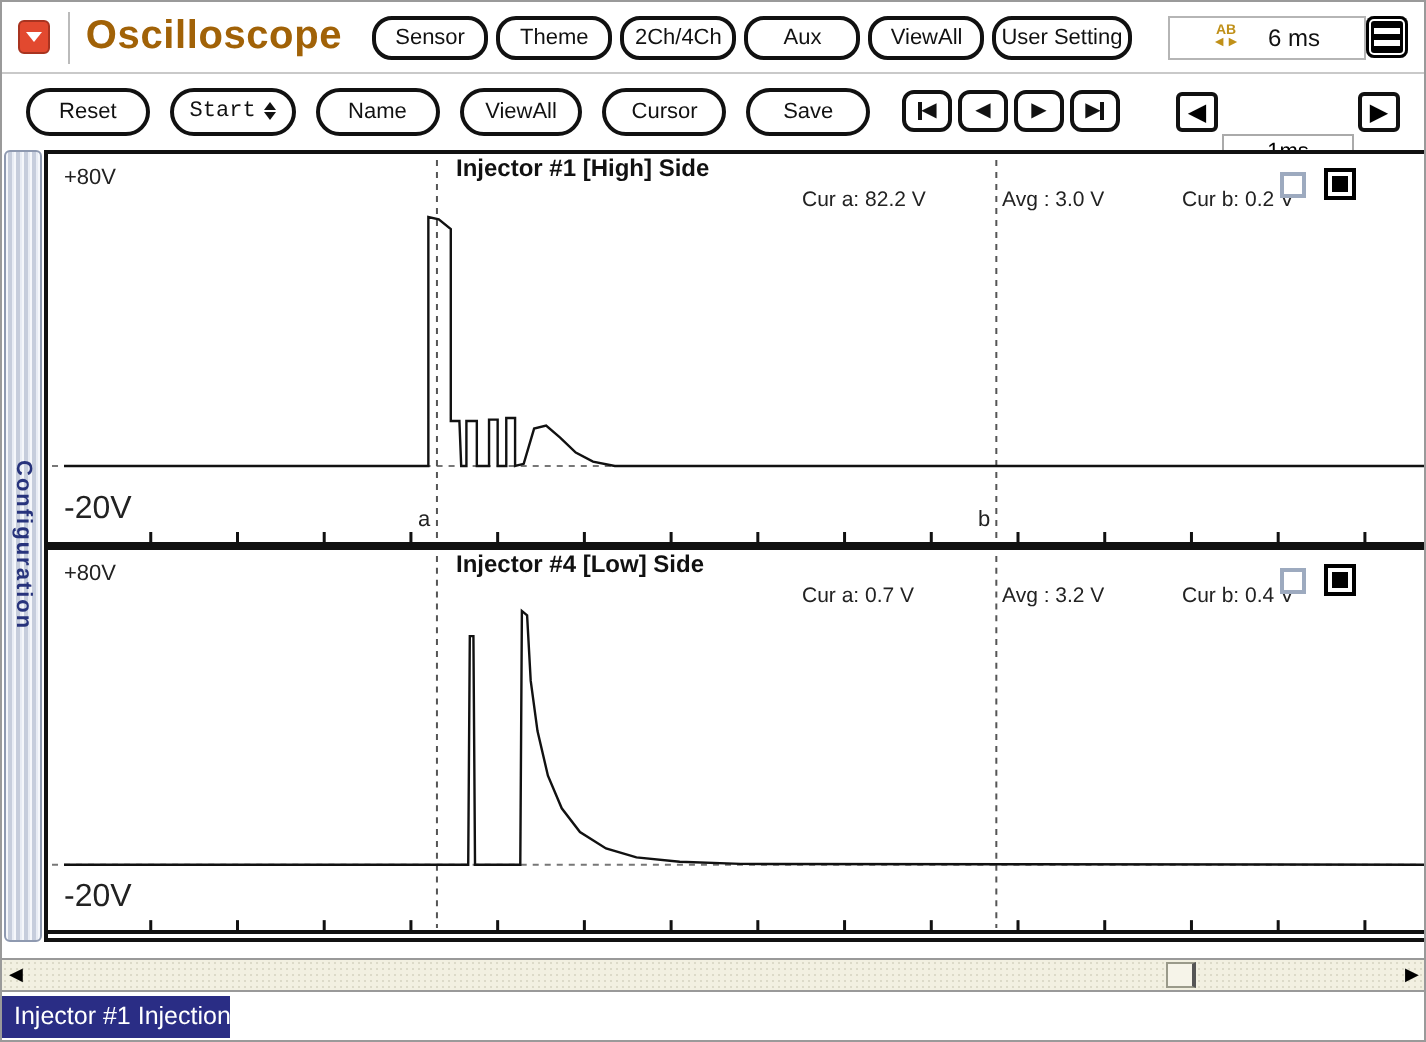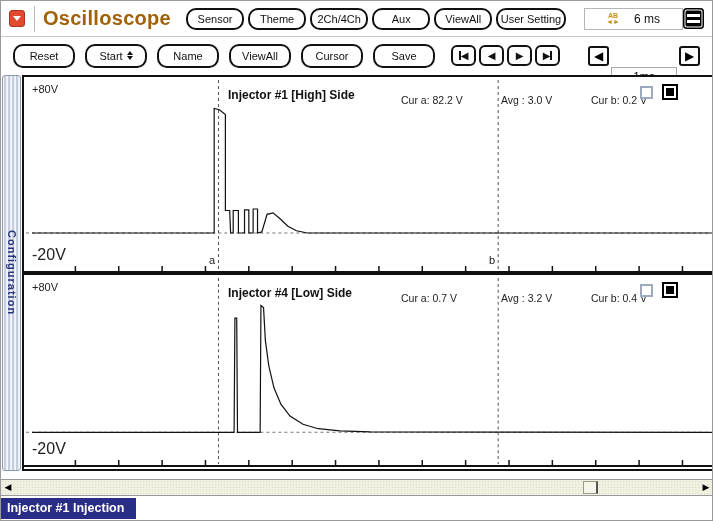--- a/index.html
+++ b/index.html
@@ -16,22 +16,22 @@
   .row1 .pill-btn { width: 62px; margin-right: 4px; }
   .row1 .pill-btn.wide { width: 74px; }
   .ab-box { margin-left: 14px; width: 106px; height: 22px; border: 1px solid #b5b5b5; background: #fff; display: flex; align-items: center; justify-content: center; gap: 14px; }
   .ab-icon { display: flex; flex-direction: column; align-items: center; color: #c09018; font-weight: bold; font-size: 7px; line-height: 6px; }
   .ab-readout { font-size: 12px; color: #111; }
   .list-btn { margin-left: auto; width: 23px; height: 21px; background: #000; border-radius: 4px; display: flex; flex-direction: column; align-items: center; justify-content: center; gap: 3px; cursor: pointer; box-shadow: inset 0 0 0 1.5px #000, inset 0 0 0 2.5px #fff; }
   .list-btn .bar { width: 13px; height: 3px; background: #fff; }
 
   
   .row2 { height: 37px; display: flex; align-items: center; padding: 0 12px; background: #fff; }
-  .row2 .pill-btn { width: 82px; margin-right: 10px; padding: 4px 8px; }
-  .start-btn { display: inline-flex; align-items: center; justify-content: center; gap: 4px; }
+  .row2 .pill-btn { width: 82px; margin-right: 10px; padding: 4px 8px; border-radius: 12px; }
+  .start-btn { display: inline-flex; align-items: center; justify-content: center; gap: 4px; font-family: Liberation Mono, monospace; }
   .spinner { display: inline-flex; flex-direction: column; gap: 1px; }
   .spinner .up { width: 0; height: 0; border-left: 3px solid transparent; border-right: 3px solid transparent; border-bottom: 4px solid #111; }
   .spinner .dn { width: 0; height: 0; border-left: 3px solid transparent; border-right: 3px solid transparent; border-top: 4px solid #111; }
   .nav-group { display: flex; gap: 3px; margin-left: 6px; }
   .nav-btn { width: 25px; height: 21px; border: 2px solid #111; border-radius: 6px; background: #fff; display: flex; align-items: center; justify-content: center; font-size: 10px; color: #111; cursor: pointer; }
   .nav-btn .vbar { width: 2px; height: 9px; background: #111; }
   .nav-btn .g { line-height: 1; }
   .timebase { display: flex; align-items: center; margin-left: 28px; gap: 2px; }
   .tb-arrow { width: 21px; height: 20px; border: 2px solid #111; border-radius: 3px; background: #fff; display: flex; align-items: center; justify-content: center; font-size: 12px; color: #000; cursor: pointer; line-height: 1; }
   .tb-value { width: 66px; height: 18px; border: 1px solid #aaa; background: #fff; font-size: 11px; display: flex; align-items: center; justify-content: center; margin-top: 40px; }
@@ -40,39 +40,39 @@
   .main { position: absolute; top: 74px; left: 0; width: 713px; height: 396px; display: flex; background: #fff; }
   .config-tab { width: 19px; margin: 0 1px; border: 1px solid #8e99b0; border-radius: 3px; background: repeating-linear-gradient(90deg, #f5f7fb 0 1px, #c6cddc 1px 3px, #e8ecf4 3px 4px); display: flex; align-items: center; justify-content: center; cursor: pointer; }
   .config-label { writing-mode: vertical-rl; font-size: 11px; font-weight: bold; color: #27337c; letter-spacing: 1px; }
   .charts { flex: 1; border: 2px solid #111; display: flex; flex-direction: column; background: #fff; }
   .chart { position: relative; background: #fff; padding-left: 10px; }
   .chart.c1 { height: 196px; }
   .chart.c2 { height: 194px; border-top: 2px solid #111; }
   .chart svg { position: absolute; left: 0; top: 0; width: 100%; height: 100%; }
   .y-top { position: absolute; left: 8px; top: 6px; font-size: 11px; color: #222; }
   .y-bot { position: absolute; left: 8px; bottom: 9px; font-size: 16px; color: #222; }
-  .ctitle { position: absolute; left: 204px; top: 11px; font-size: 12px; font-weight: bold; color: #111; }
+  .ctitle { position: absolute; left: 204px; top: 0; font-size: 12px; font-weight: bold; color: #111; }
   .readout { position: absolute; top: 17px; font-size: 10.5px; color: #222; white-space: nowrap; margin-left: 7px; }
   .r1 { left: 370px; } .r2 { left: 470px; } .r3 { left: 560px; }
   .cb-empty { position: absolute; left: 616px; top: 9px; width: 13px; height: 13px; border: 2px solid #9daabf; background: #fff; cursor: pointer; }
   .cb-filled { position: absolute; left: 638px; top: 7px; width: 16px; height: 16px; border: 2.5px solid #000; background: #fff; display: flex; align-items: center; justify-content: center; cursor: pointer; }
   .cb-filled .fill { width: 8px; height: 8px; background: #000; }
   .cursor-label { position: absolute; font-size: 11px; color: #222; }
   .cl-a { left: 185px; bottom: 7px; }
   .cl-b { left: 465px; bottom: 7px; }
 
   
   .hscroll { position: absolute; top: 478px; left: 0; width: 713px; height: 17px; background: #f2f0e1; background-image: radial-gradient(#dcdac8 22%, rgba(0,0,0,0) 23%); background-size: 3px 3px; border-top: 1px solid #999; border-bottom: 1px solid #999; }
   .scroll-arrow { position: absolute; top: 0; width: 14px; height: 15px; display: flex; align-items: center; justify-content: center; font-size: 9px; color: #000; cursor: pointer; line-height: 1; }
   .scroll-arrow.left { left: 0; }
   .scroll-arrow.right { right: 1px; }
   .scroll-thumb { position: absolute; left: 582px; top: 1px; width: 15px; height: 13px; background: #f6f4e9; border: 1px solid #9a9a8a; border-right: 2px solid #555; cursor: grab; }
 
   
-  .status-label { position: absolute; top: 497px; left: 0; background: #2a2d85; color: #fff; font-size: 12.5px; font-weight: bold; padding: 3px 12px 4px 6px; }
+  .status-label { position: absolute; top: 497px; left: 0; background: #2a2d85; color: #fff; font-size: 12.5px; font-weight: normal; padding: 3px 0 4px 6px; }
 </style>
 </head>
 <body>
 
 <div class="window">
 
   <div class="row1">
     <div class="app-menu-btn">
       <span class="tri-down"></span>
     </div>

